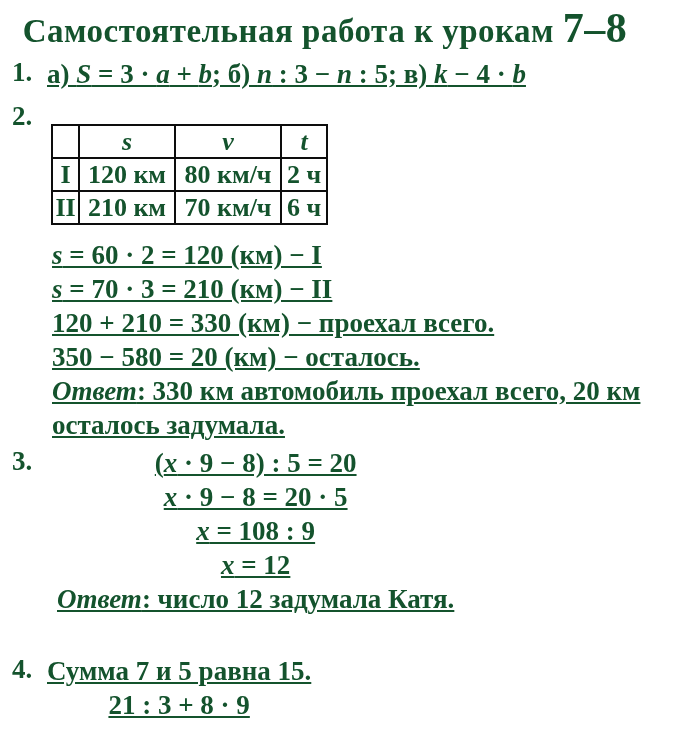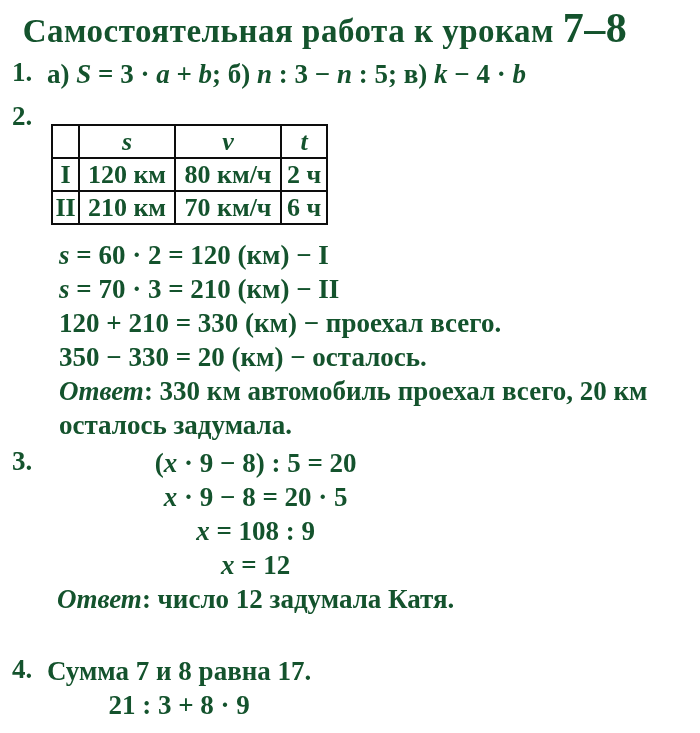--- a/index.html
+++ b/index.html
@@ -24,42 +24,42 @@
     font-size: 33px;
     line-height: 46px;
     letter-spacing: 0.5px;
     white-space: nowrap;
   }
   .title .big { font-size: 42px; }
   .var { font-style: italic; }
   .item { position: absolute; display: flex; align-items: flex-start; }
   .num { width: 35px; flex: none; }
   .lines { flex: 1; text-align: center; }
-  .line { line-height: 34px; white-space: nowrap; }
+  .line { line-height: 34px; white-space: nowrap; text-decoration: underline; }
   .i1 { top: 57px; left: 12px; }
   .n2 { position: absolute; top: 101px; left: 12px; }
   .tbl {
     position: absolute; top: 124px; left: 51px;
     border-collapse: collapse;
     text-align: center;
     font-size: 26px;
     table-layout: fixed;
   }
   .tbl th, .tbl td {
     border: 2px solid #0d0d0d;
     padding: 0 1px;
     height: 31px;
     line-height: 31px;
     white-space: nowrap;
     font-weight: 700;
     overflow: hidden;
   }
   .tbl thead th { font-style: italic; }
   .c0 { width: 27px; } .c1 { width: 96px; } .c2 { width: 106px; } .c3 { width: 46px; }
-  .eq2 { position: absolute; top: 238px; left: 59px; }
+  .eq2 { position: absolute; top: 238px; left: 52px; }
   .i3 { top: 446px; left: 12px; }
   .i3 .num { width: 45px; }
   .i4 { top: 654px; left: 12px; }
 </style>
 </head>
 <body>
 
 <div class="page">
 
   <div class="title"><span>Самостоятельная работа к урокам </span><span class="big">7–8</span></div>
@@ -99,37 +99,37 @@
         <td>70 км/ч</td>
         <td>6 ч</td>
       </tr>
     </tbody>
   </table>
 
   <div class="eq2">
     <div class="line"><span class="var">s</span><span> = 60 · 2 = 120 (км) − I</span></div>
     <div class="line"><span class="var">s</span><span> = 70 · 3 = 210 (км) − II</span></div>
     <div class="line"><span>120 + 210 = 330 (км) − проехал всего.</span></div>
-    <div class="line"><span>350 − 330 = 20 (км) − осталось.</span></div>
+    <div class="line"><span>350 − 580 = 20 (км) − осталось.</span></div>
     <div class="line"><span class="var">Ответ</span><span>: 330 км автомобиль проехал всего, 20 км</span></div>
     <div class="line"><span>осталось задумала.</span></div>
   </div>
 
   <div class="item i3">
     <div class="num">3.</div>
     <div class="lines">
       <div class="line"><span>(</span><span class="var">x</span><span> · 9 − 8) : 5 = 20</span></div>
       <div class="line"><span class="var">x</span><span> · 9 − 8 = 20 · 5</span></div>
       <div class="line"><span class="var">x</span><span> = 108 : 9</span></div>
       <div class="line"><span class="var">x</span><span> = 12</span></div>
       <div class="line"><span class="var">Ответ</span><span>: число 12 задумала Катя.</span></div>
     </div>
   </div>
 
   <div class="item i4">
     <div class="num">4.</div>
     <div class="lines">
-      <div class="line"><span>Сумма 7 и 8 равна 17.</span></div>
+      <div class="line"><span>Сумма 7 и 5 равна 15.</span></div>
       <div class="line"><span>21 : 3 + 8 · 9</span></div>
     </div>
   </div>
 
 </div>
 
 </body></html>

